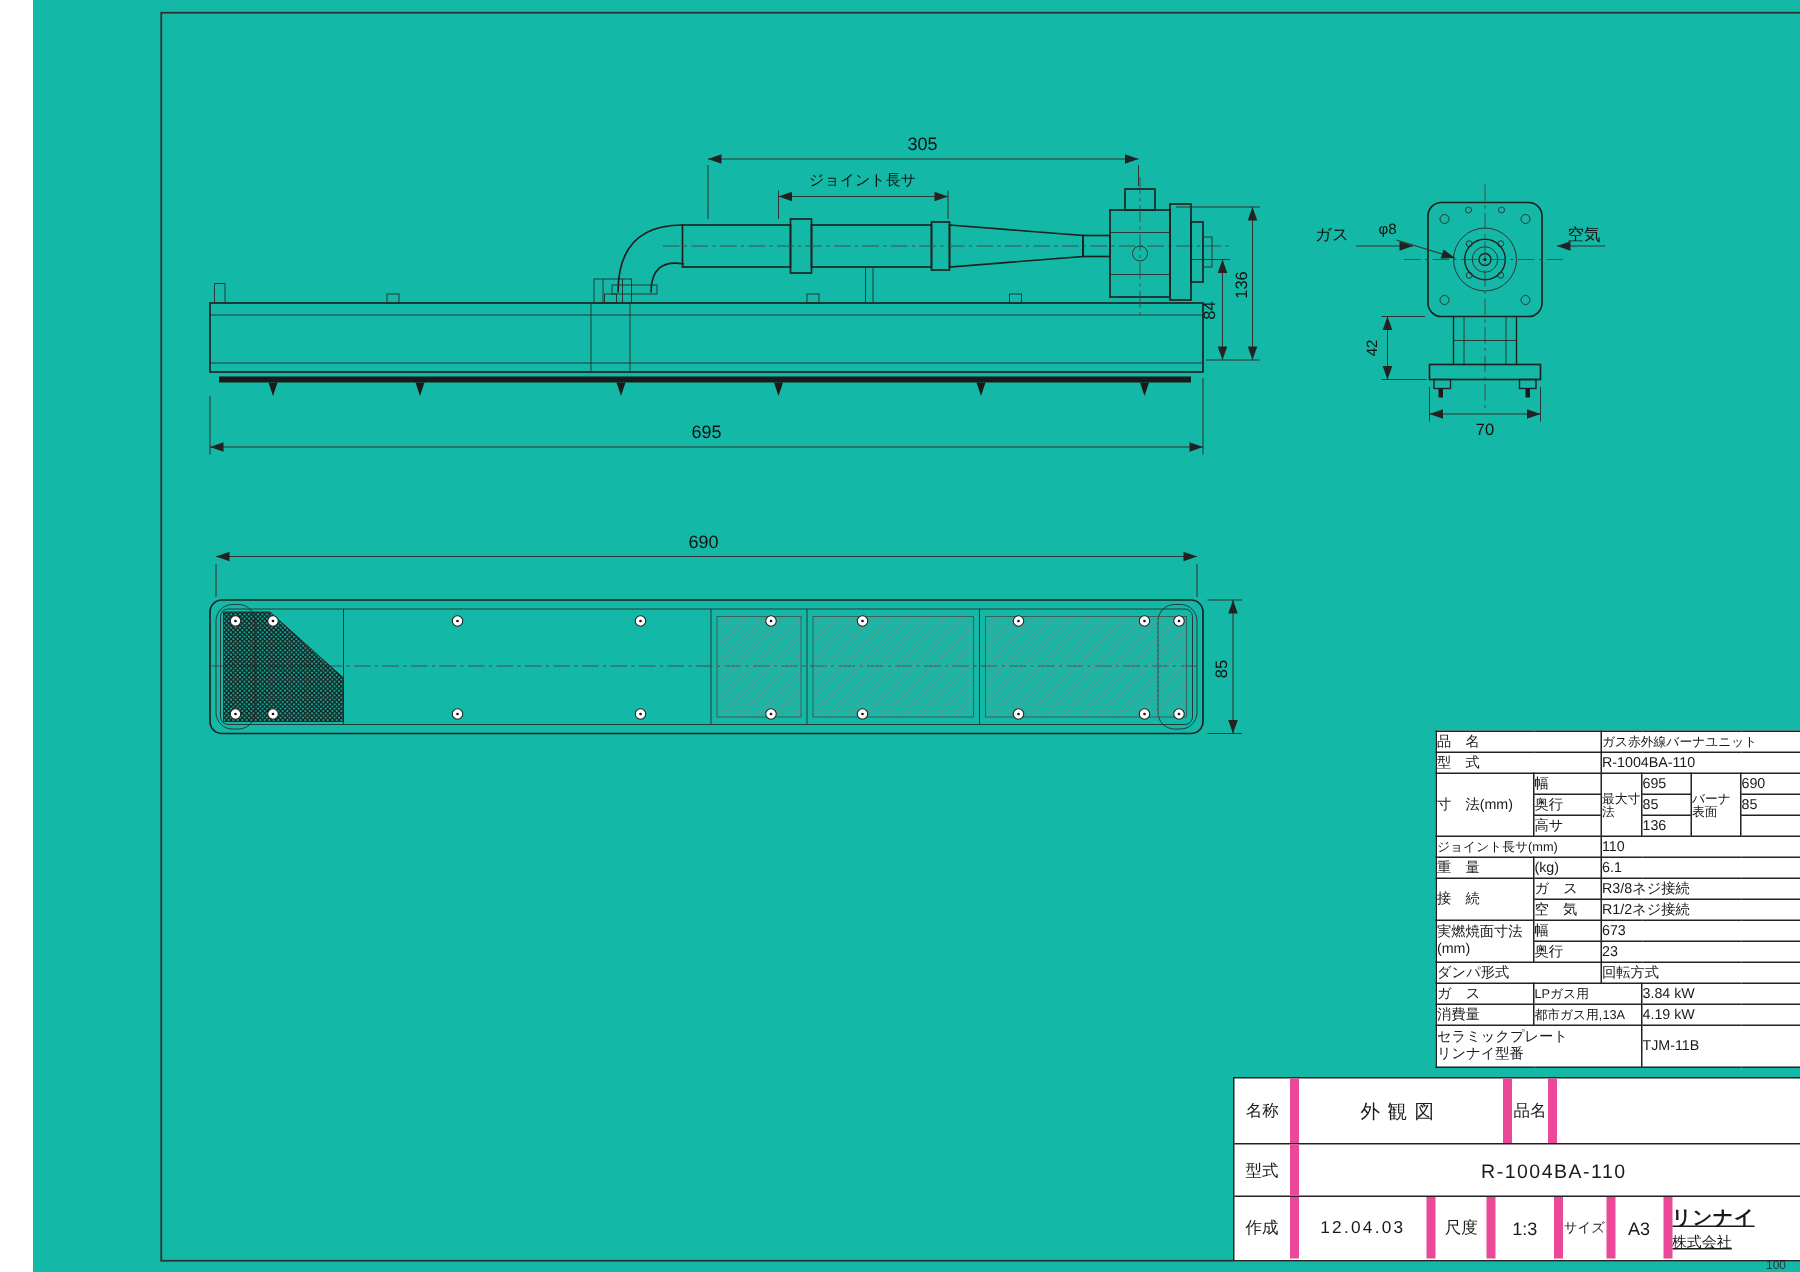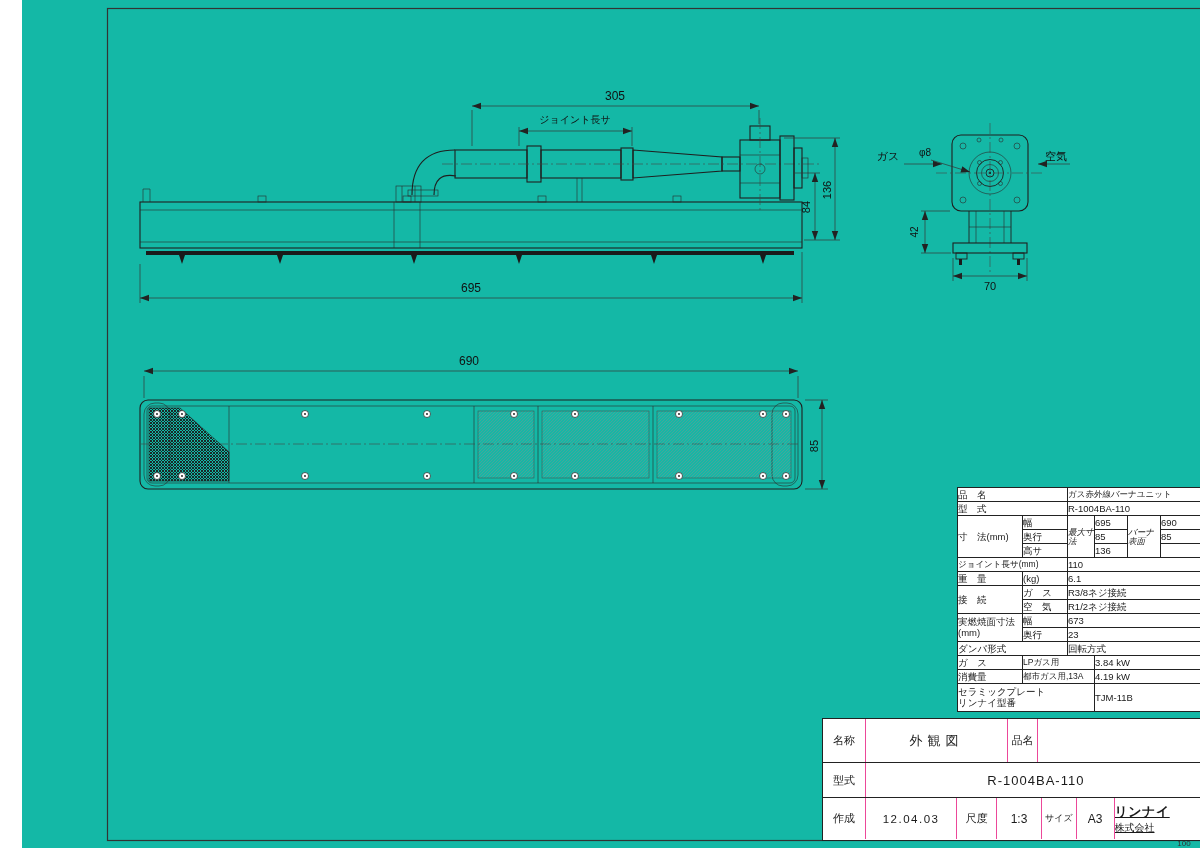--- a/index.html
+++ b/index.html
@@ -12,31 +12,31 @@
   .thin { fill:none; stroke:#2a2a2a; stroke-width:0.6; }
   .dim  { fill:none; stroke:#333;    stroke-width:0.7; }
   .cl   { fill:none; stroke:#444; stroke-width:0.6; stroke-dasharray:11 3 2 3; }
   svg text { fill:#111; font-family:"Liberation Sans","DejaVu Sans",sans-serif; }
 
   
   table.spec { position:absolute; left:935px; top:487px; width:250px; border-collapse:collapse;
                table-layout:fixed; background:#fff; }
   table.spec td { border:1px solid #222; font-size:9.5px; vertical-align:middle;
                   padding:0; height:14px; line-height:1.05; overflow:hidden; white-space:nowrap; }
-  table.spec td.wrap { white-space:normal; word-break:break-all; font-size:8.5px;font-style:italic; }
+  table.spec td.wrap { white-space:normal; word-break:break-all; font-size:8.5px; }
   table.spec td.sm { font-size:8.5px; }
   table.spec tr.tall td { height:28px; }
   table.spec td .stack { display:block; line-height:1.15; }
 
   
   .tblock { position:absolute; left:800px; top:718px; width:385px; height:123px;
             border:1.5px solid #222; background:#fff; }
   .trow  { display:flex; border-bottom:1px solid #222; }
   .trow:last-child { border-bottom:none; }
-  .tcell { border-right:1px solid #ec4899; display:flex; flex-direction:column;
+  .tcell { border-right:6px solid #ec4899; display:flex; flex-direction:column;
            align-items:center; justify-content:center; overflow:hidden; }
   .tcell.nb { border-right:none; }
   .lab   { font-size:11px; }
   .lab-sm{ font-size:9px; }
   .val-lg{ font-size:13px; letter-spacing:1px; }
   .ttl   { font-size:13px; letter-spacing:5px; }
   .part-line { font-size:11.5px; line-height:1.35; }
   .date  { font-size:11.5px; letter-spacing:1.5px; }
   .scl   { font-size:12px; }
   .company { white-space:nowrap; flex-direction:column; align-items:baseline;text-decoration:underline; }

